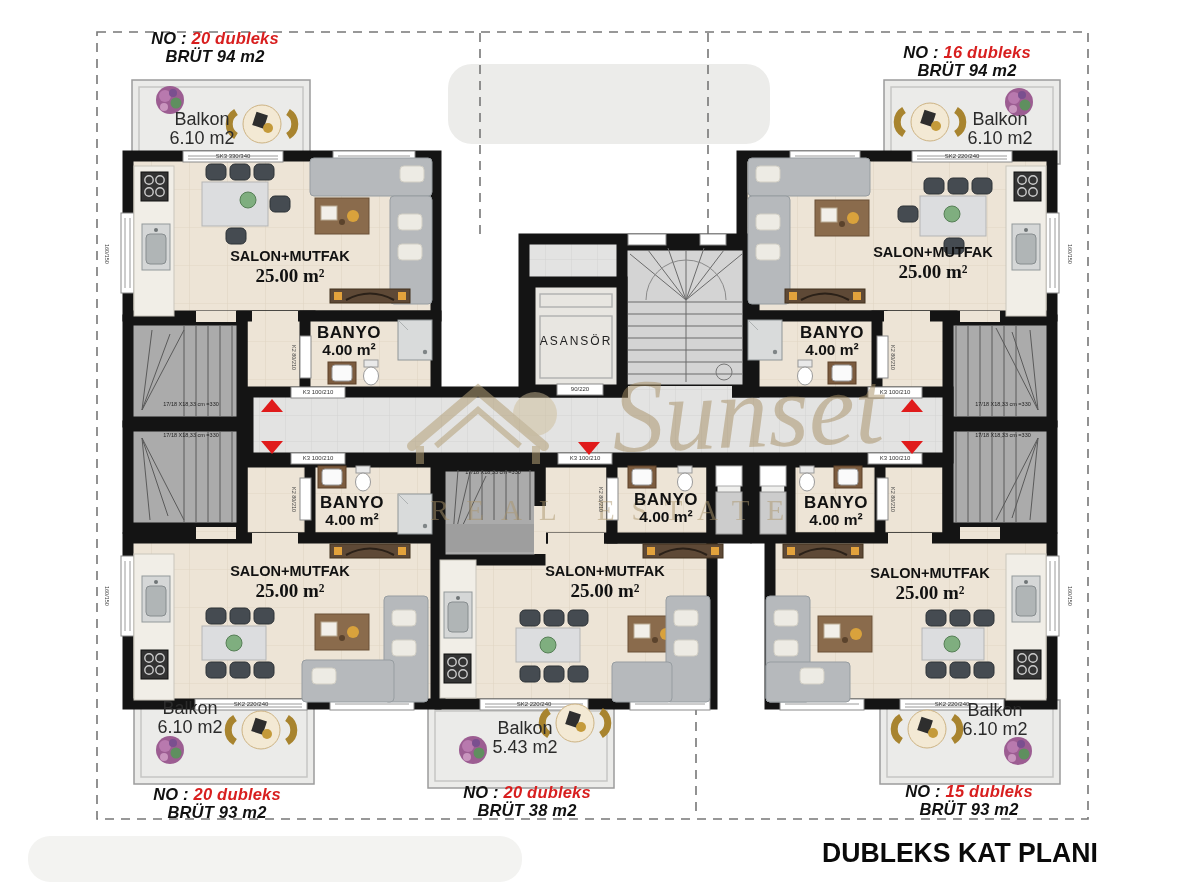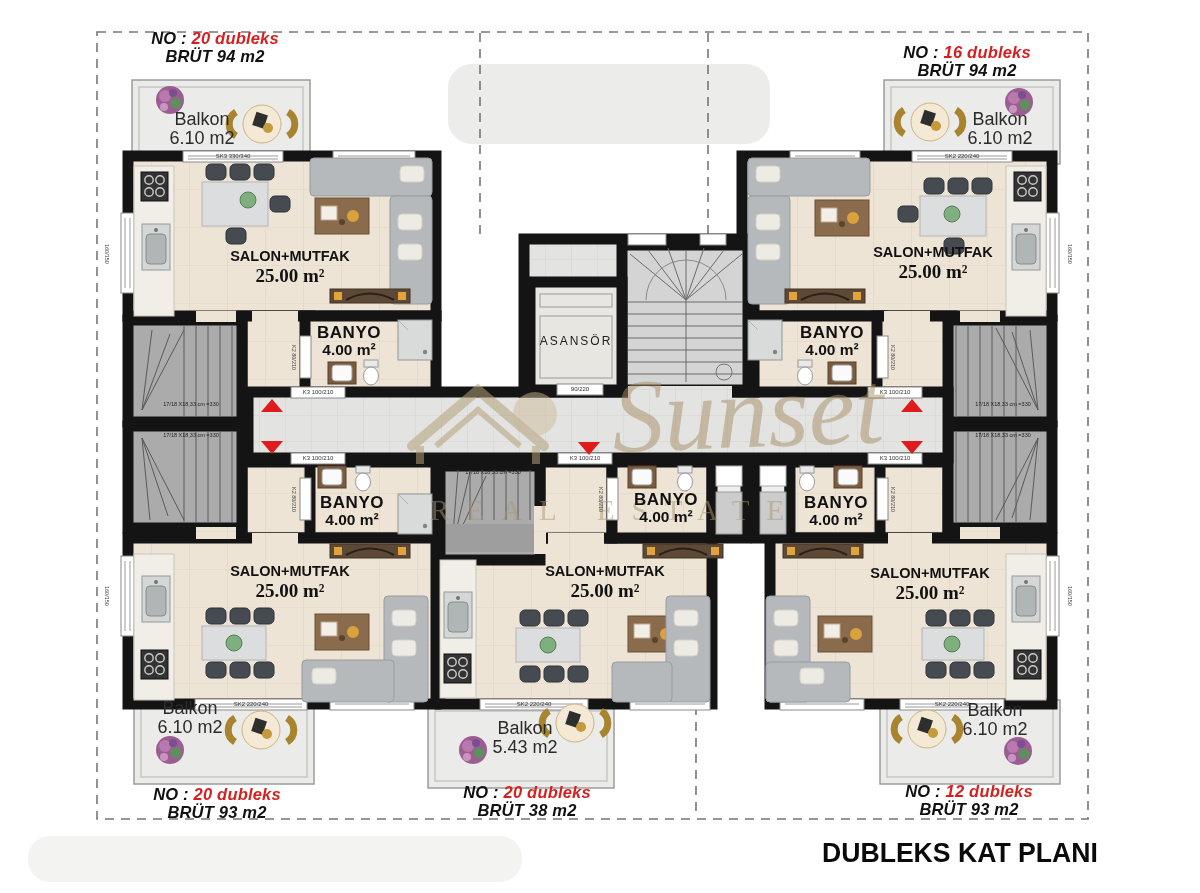--- a/index.html
+++ b/index.html
@@ -411,21 +411,21 @@
   </div>
   <div class="lbl ulabel" style="left:112px;top:786px;width:210px;">
     <div><span>NO :</span> <span class="red">20 dubleks</span></div>
     <div>BRÜT 93 m2</div>
   </div>
   <div class="lbl ulabel" style="left:422px;top:784px;width:210px;">
     <div><span>NO :</span> <span class="red">20 dubleks</span></div>
     <div>BRÜT 38 m2</div>
   </div>
   <div class="lbl ulabel" style="left:864px;top:783px;width:210px;">
-    <div><span>NO :</span> <span class="red">12 dubleks</span></div>
+    <div><span>NO :</span> <span class="red">15 dubleks</span></div>
     <div>BRÜT 93 m2</div>
   </div>
 
   <div class="lbl balkon" style="left:142px;top:110px;width:120px;">
     <div>Balkon</div>
       <div>6.10 m2</div>
   </div>
   <div class="lbl balkon" style="left:940px;top:110px;width:120px;">
     <div>Balkon</div>
       <div>6.10 m2</div>

